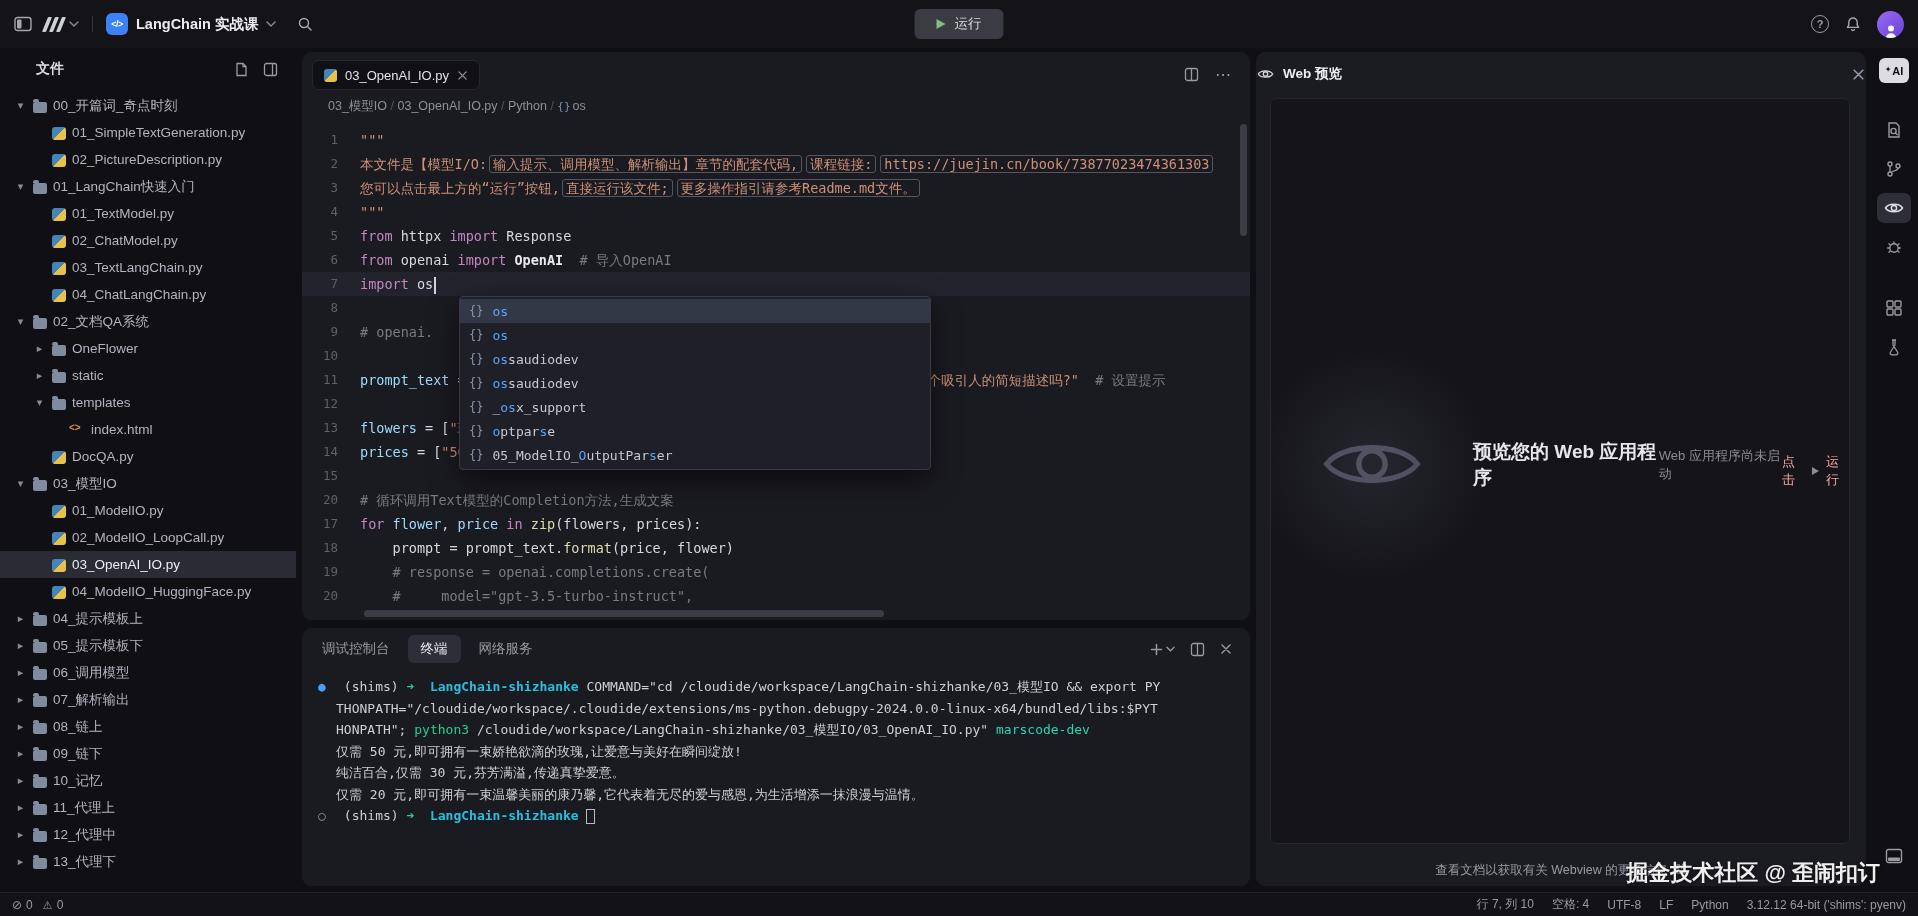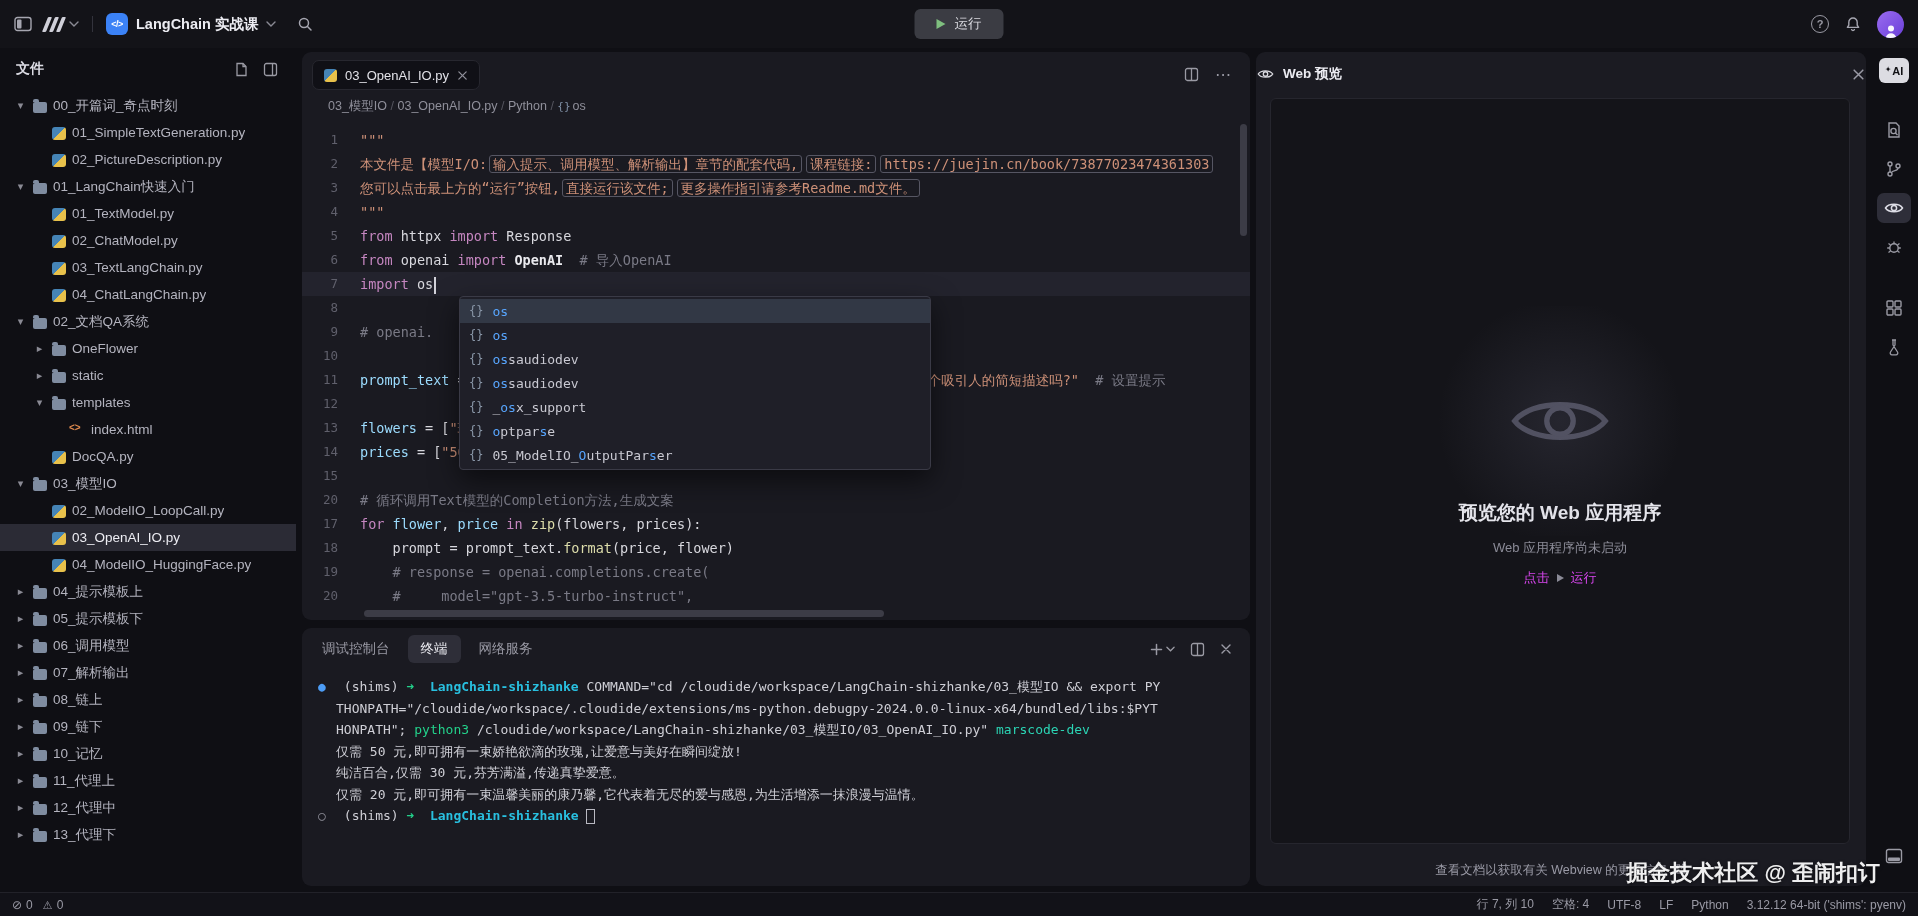--- a/index.html
+++ b/index.html
@@ -29,21 +29,21 @@
   .tb-right{margin-left:auto;display:flex;align-items:center;gap:16px;}
   .help{width:18px;height:18px;border:1.5px solid #9a9aa4;border-radius:50%;display:flex;align-items:center;justify-content:center;color:#9a9aa4;font-size:11px;font-weight:700;cursor:pointer;}
   .help::before{content:"?";}
   .avatar{width:27px;height:27px;border-radius:50%;background:linear-gradient(135deg,#9a6cf0,#6a3fd8);display:flex;align-items:flex-end;justify-content:center;overflow:hidden;cursor:pointer;}
 
   
   .main{flex:1;display:flex;min-height:0;}
 
   
   .explorer{flex:0 0 296px;display:flex;flex-direction:column;padding-top:12px;overflow:hidden;}
-  .exp-head{display:flex;align-items:center;padding:0 18px 0 16px;text-align:right;}
+  .exp-head{display:flex;align-items:center;padding:0 18px 0 36px;text-align:right;}
   .exp-title{font-size:14px;font-weight:700;color:#dcdce4;}
   .exp-icons{margin-left:auto;display:flex;gap:14px;color:#9a9aa4;}
   .exp-icons span{cursor:pointer;display:flex;}
   .tree{margin-top:14px;overflow:hidden;}
   .trow{display:flex;align-items:center;height:27px;padding-left:calc(14px + var(--level,0)*19px);gap:6px;color:#b4b4bf;font-size:13.5px;cursor:pointer;white-space:nowrap;}
   .trow.selected{background:#2b2b35;color:#ededf3;}
   .chevr{flex:0 0 13px;text-align:center;color:#8a8a94;font-size:11px;}
   .ico{flex:0 0 14px;height:14px;position:relative;}
   .ico.folder{width:14px;height:11px;margin-top:3px;background:#7f8ca0;border-radius:2px;}
   .ico.folder::before{content:"";position:absolute;top:-3px;left:0;width:6px;height:3px;background:#7f8ca0;border-radius:2px 2px 0 0;}
@@ -107,26 +107,26 @@
   .dotb{color:#4d9df6;}
   .doth{color:#8a8a94;}
   .tcursor{display:inline-block;width:9px;height:15px;border:1px solid #b9b9c2;vertical-align:middle;}
 
   
   .preview-wrap{flex:0 0 614px;padding:4px 4px 6px 0;display:flex;}
   .preview-card{flex:1;background:#1b1b22;border-radius:9px;display:flex;flex-direction:column;overflow:hidden;position:relative;}
   .pv-head{flex:0 0 44px;display:flex;align-items:center;gap:9px;padding:0 1px;}
   .pv-title{font-size:13.5px;font-weight:700;color:#ebebf1;}
   .pv-close{margin-left:auto;color:#9a9aa5;cursor:pointer;display:flex;}
-  .pv-box{flex:1;margin:2px 16px 10px 14px;background:#141419;border:1px solid #26262e;border-radius:6px;display:flex;flex-direction:column;align-items:center;justify-content:center;position:relative;overflow:hidden;}
+  .pv-box{flex:1;margin:2px 16px 10px 14px;background:#141419;border:1px solid #26262e;border-radius:6px;display:flex;flex-direction:row;align-items:center;justify-content:center;position:relative;overflow:hidden;}
   .eye-wrap{position:relative;width:220px;height:130px;display:flex;align-items:center;justify-content:center;margin-bottom:14px;}
   .eye-wrap::before{content:"";position:absolute;inset:-50px;background:radial-gradient(circle at center,rgba(130,130,160,.16),transparent 62%);}
   .pv-heading{font-size:19px;font-weight:700;color:#e6e6ec;margin-bottom:13px;}
   .pv-sub{font-size:13px;color:#8b8b97;margin-bottom:12px;}
-  .pv-hint{font-size:13px;color:#d946ef;display:flex;align-items:center;gap:7px;}
+  .pv-hint{font-size:13px;color:#fca5a5;display:flex;align-items:center;gap:7px;}
   .pv-hint .play-tri{border-left-color:#8b8b97;border-top-width:4.5px;border-bottom-width:4.5px;border-left-width:7px;}
   .pv-footer{flex:0 0 32px;display:flex;align-items:center;justify-content:center;gap:7px;color:#9a9aa6;font-size:12.5px;cursor:pointer;}
 
   
   .right-strip{flex:0 0 48px;display:flex;flex-direction:column;align-items:center;padding:10px 0 12px 0;color:#9a9aa4;}
   .strip-icon{width:34px;height:30px;display:flex;align-items:center;justify-content:center;border-radius:7px;cursor:pointer;margin-bottom:9px;}
   .strip-icon.active{background:#2e2e39;color:#dedee6;}
   .ai-badge{width:30px;height:25px;background:#dcdce2;border-radius:6px;display:flex;align-items:center;justify-content:center;margin-bottom:32px;cursor:pointer;}
   .ai-badge b{font-size:11px;color:#101014;font-weight:700;}
   .ai-badge b::before{content:"✦";font-size:8px;margin-right:1px;vertical-align:top;}
@@ -296,20 +296,25 @@
           </div>
           <div class="trow" style="--level: 1;">
             <span class="chevr"></span>
             <span class="ico py"></span>
             <span class="tlabel">DocQA.py</span>
           </div>
           <div class="trow" style="--level: 0;">
             <span class="chevr">▾</span>
             <span class="ico folder"></span>
             <span class="tlabel">03_模型IO</span>
+          </div>
+          <div class="trow" style="--level: 1;">
+            <span class="chevr"></span>
+            <span class="ico py"></span>
+            <span class="tlabel">01_ModelIO.py</span>
           </div>
           <div class="trow" style="--level: 1;">
             <span class="chevr"></span>
             <span class="ico py"></span>
             <span class="tlabel">02_ModelIO_LoopCall.py</span>
           </div>
           <div class="trow selected" style="--level: 1;">
             <span class="chevr"></span>
             <span class="ico py"></span>
             <span class="tlabel">03_OpenAI_IO.py</span>

